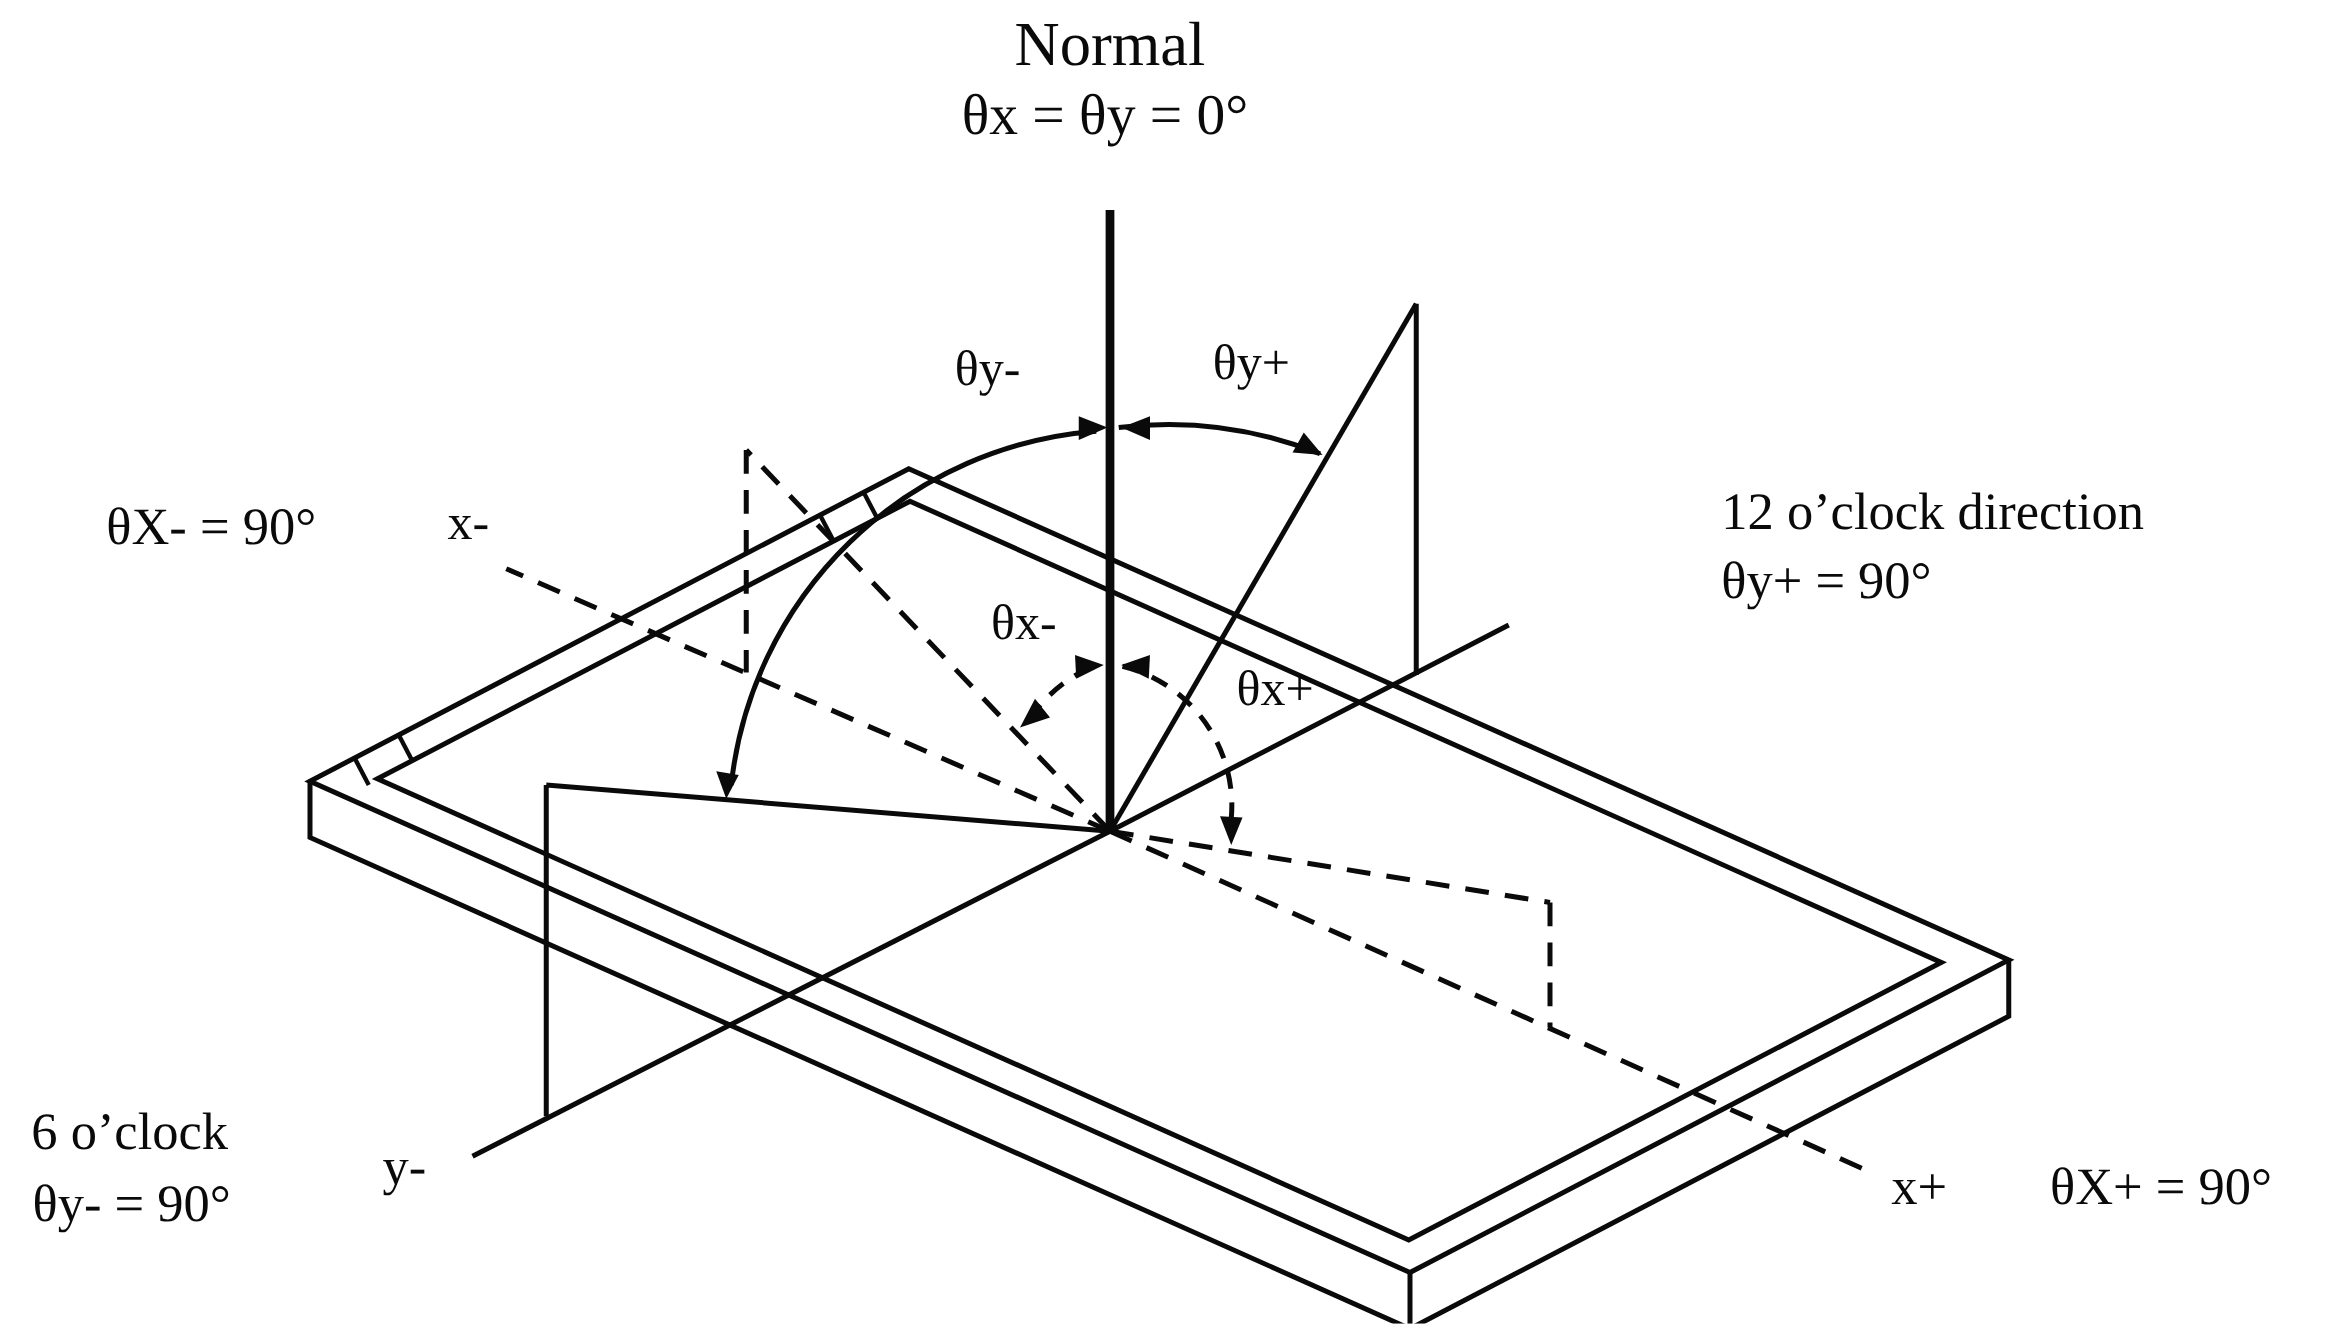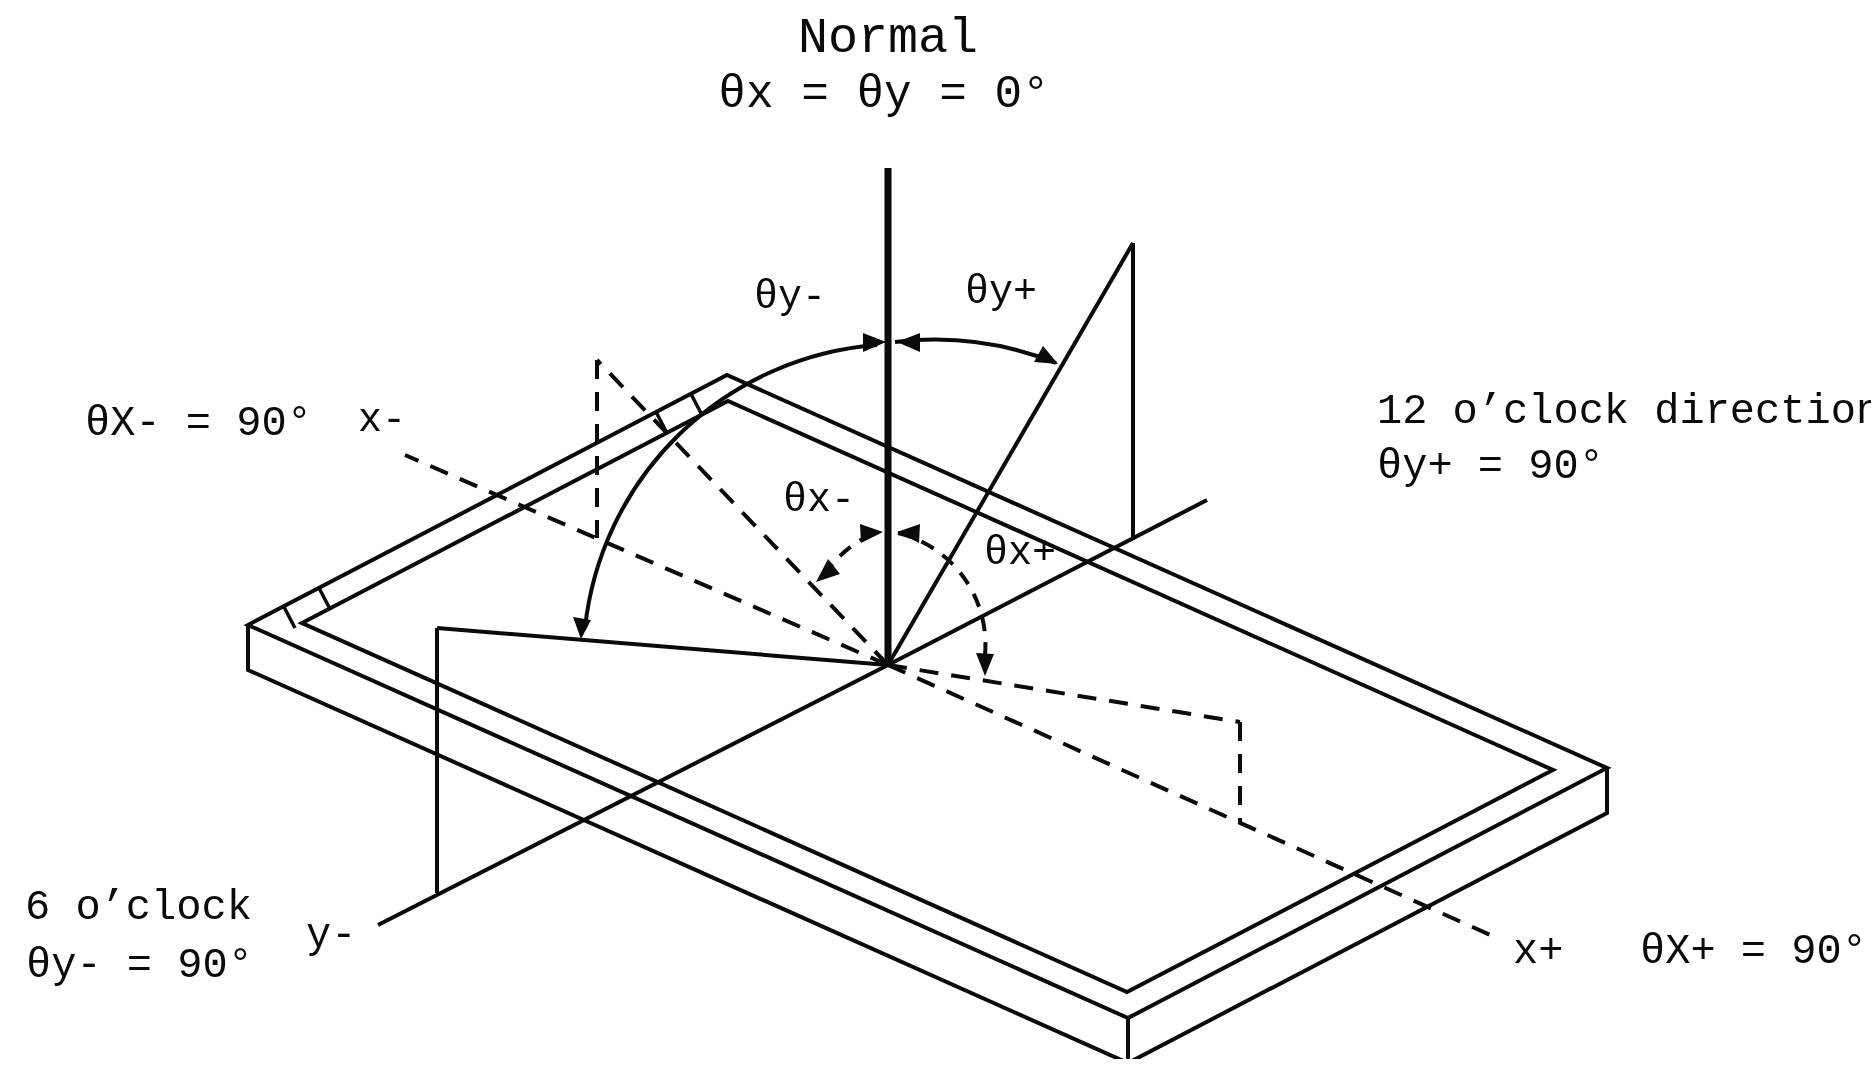--- a/index.html
+++ b/index.html
@@ -4,21 +4,21 @@
 <style>
   :root{
     --line-color:#0a0a0a;
     --bg-color:#ffffff;
   }
   html,body{margin:0;padding:0;background:var(--bg-color);}
   .stage{
     position:relative;
     width:1871px;height:1059px;
     background:var(--bg-color);
-    font-family:Liberation Mono, monospace;
+    font-family:Liberation Serif, serif;
     overflow:hidden;
   }
   svg{position:absolute;left:0;top:0;}
   .ln{stroke:var(--line-color);stroke-width:4;fill:none;stroke-linecap:butt;}
   .ln-thick{stroke:var(--line-color);stroke-width:7;fill:none;}
   .ln-dash{stroke:var(--line-color);stroke-width:4;fill:none;stroke-dasharray:19 13;}
   .arc{stroke:var(--line-color);stroke-width:4;fill:none;}
   .arc-dash{stroke:var(--line-color);stroke-width:4;fill:none;stroke-dasharray:14 11;}
   .tick{stroke:var(--line-color);stroke-width:3.5;fill:none;}
   .ah{fill:var(--line-color);stroke:none;}

